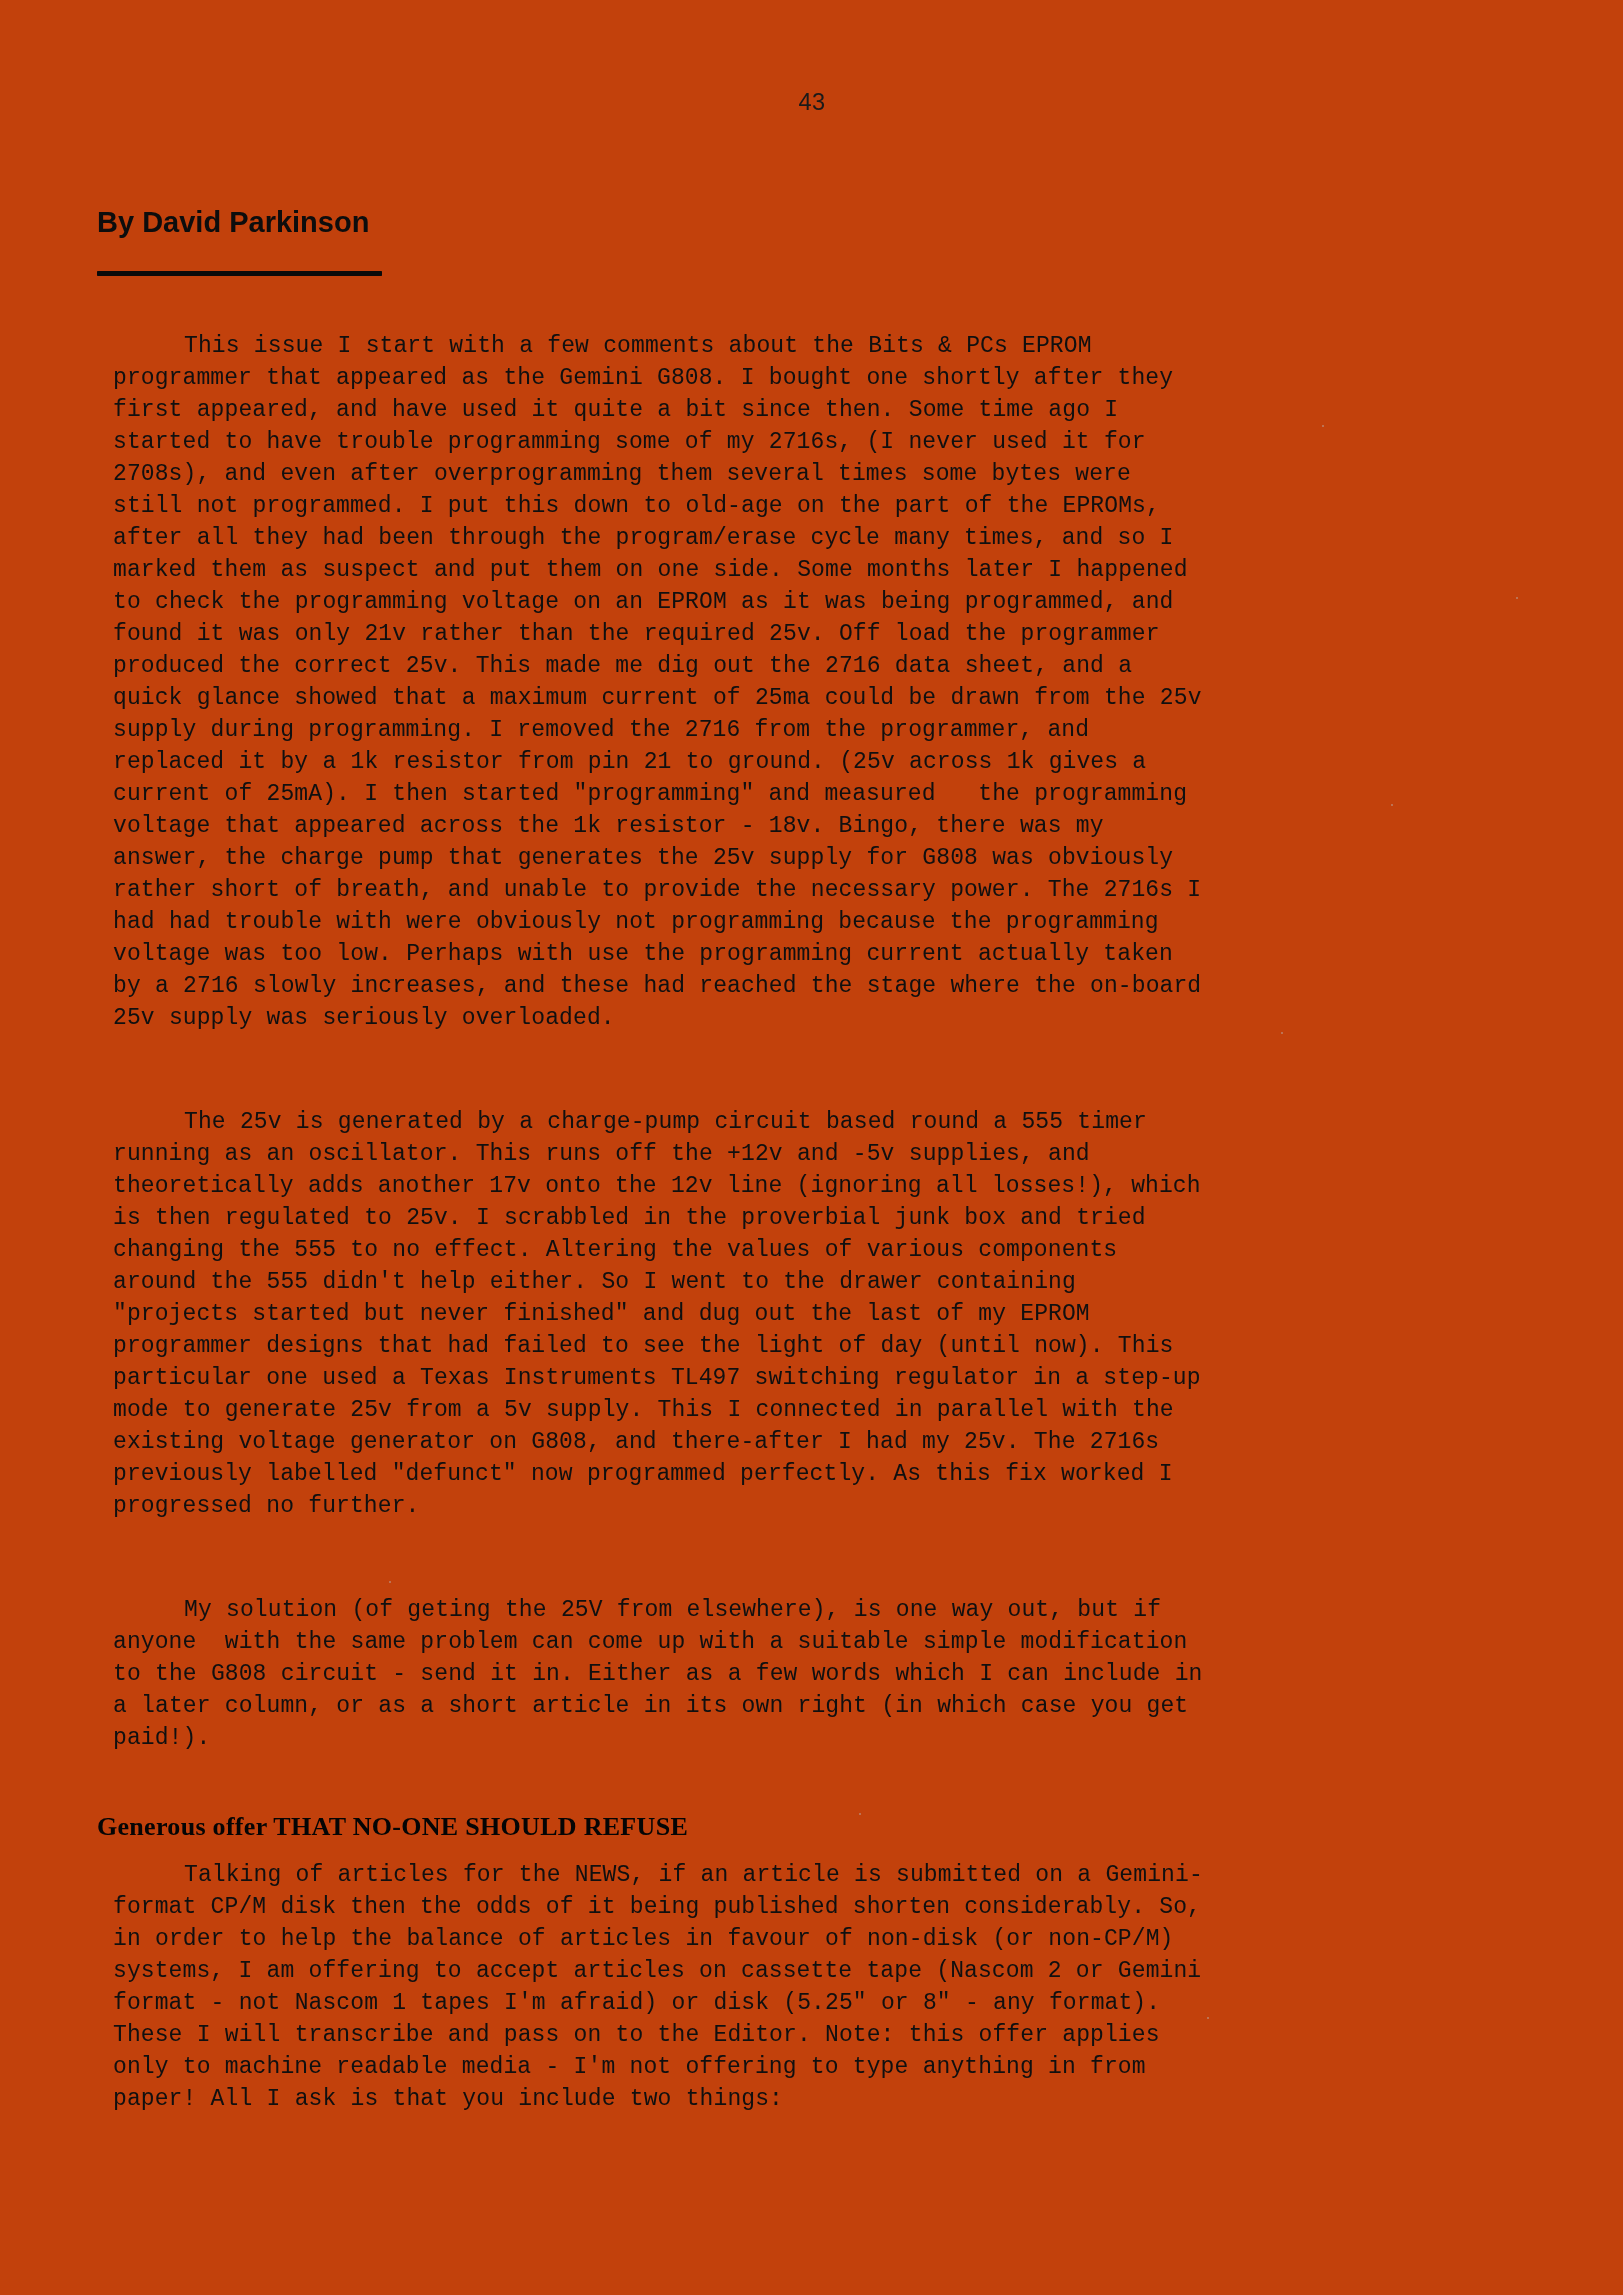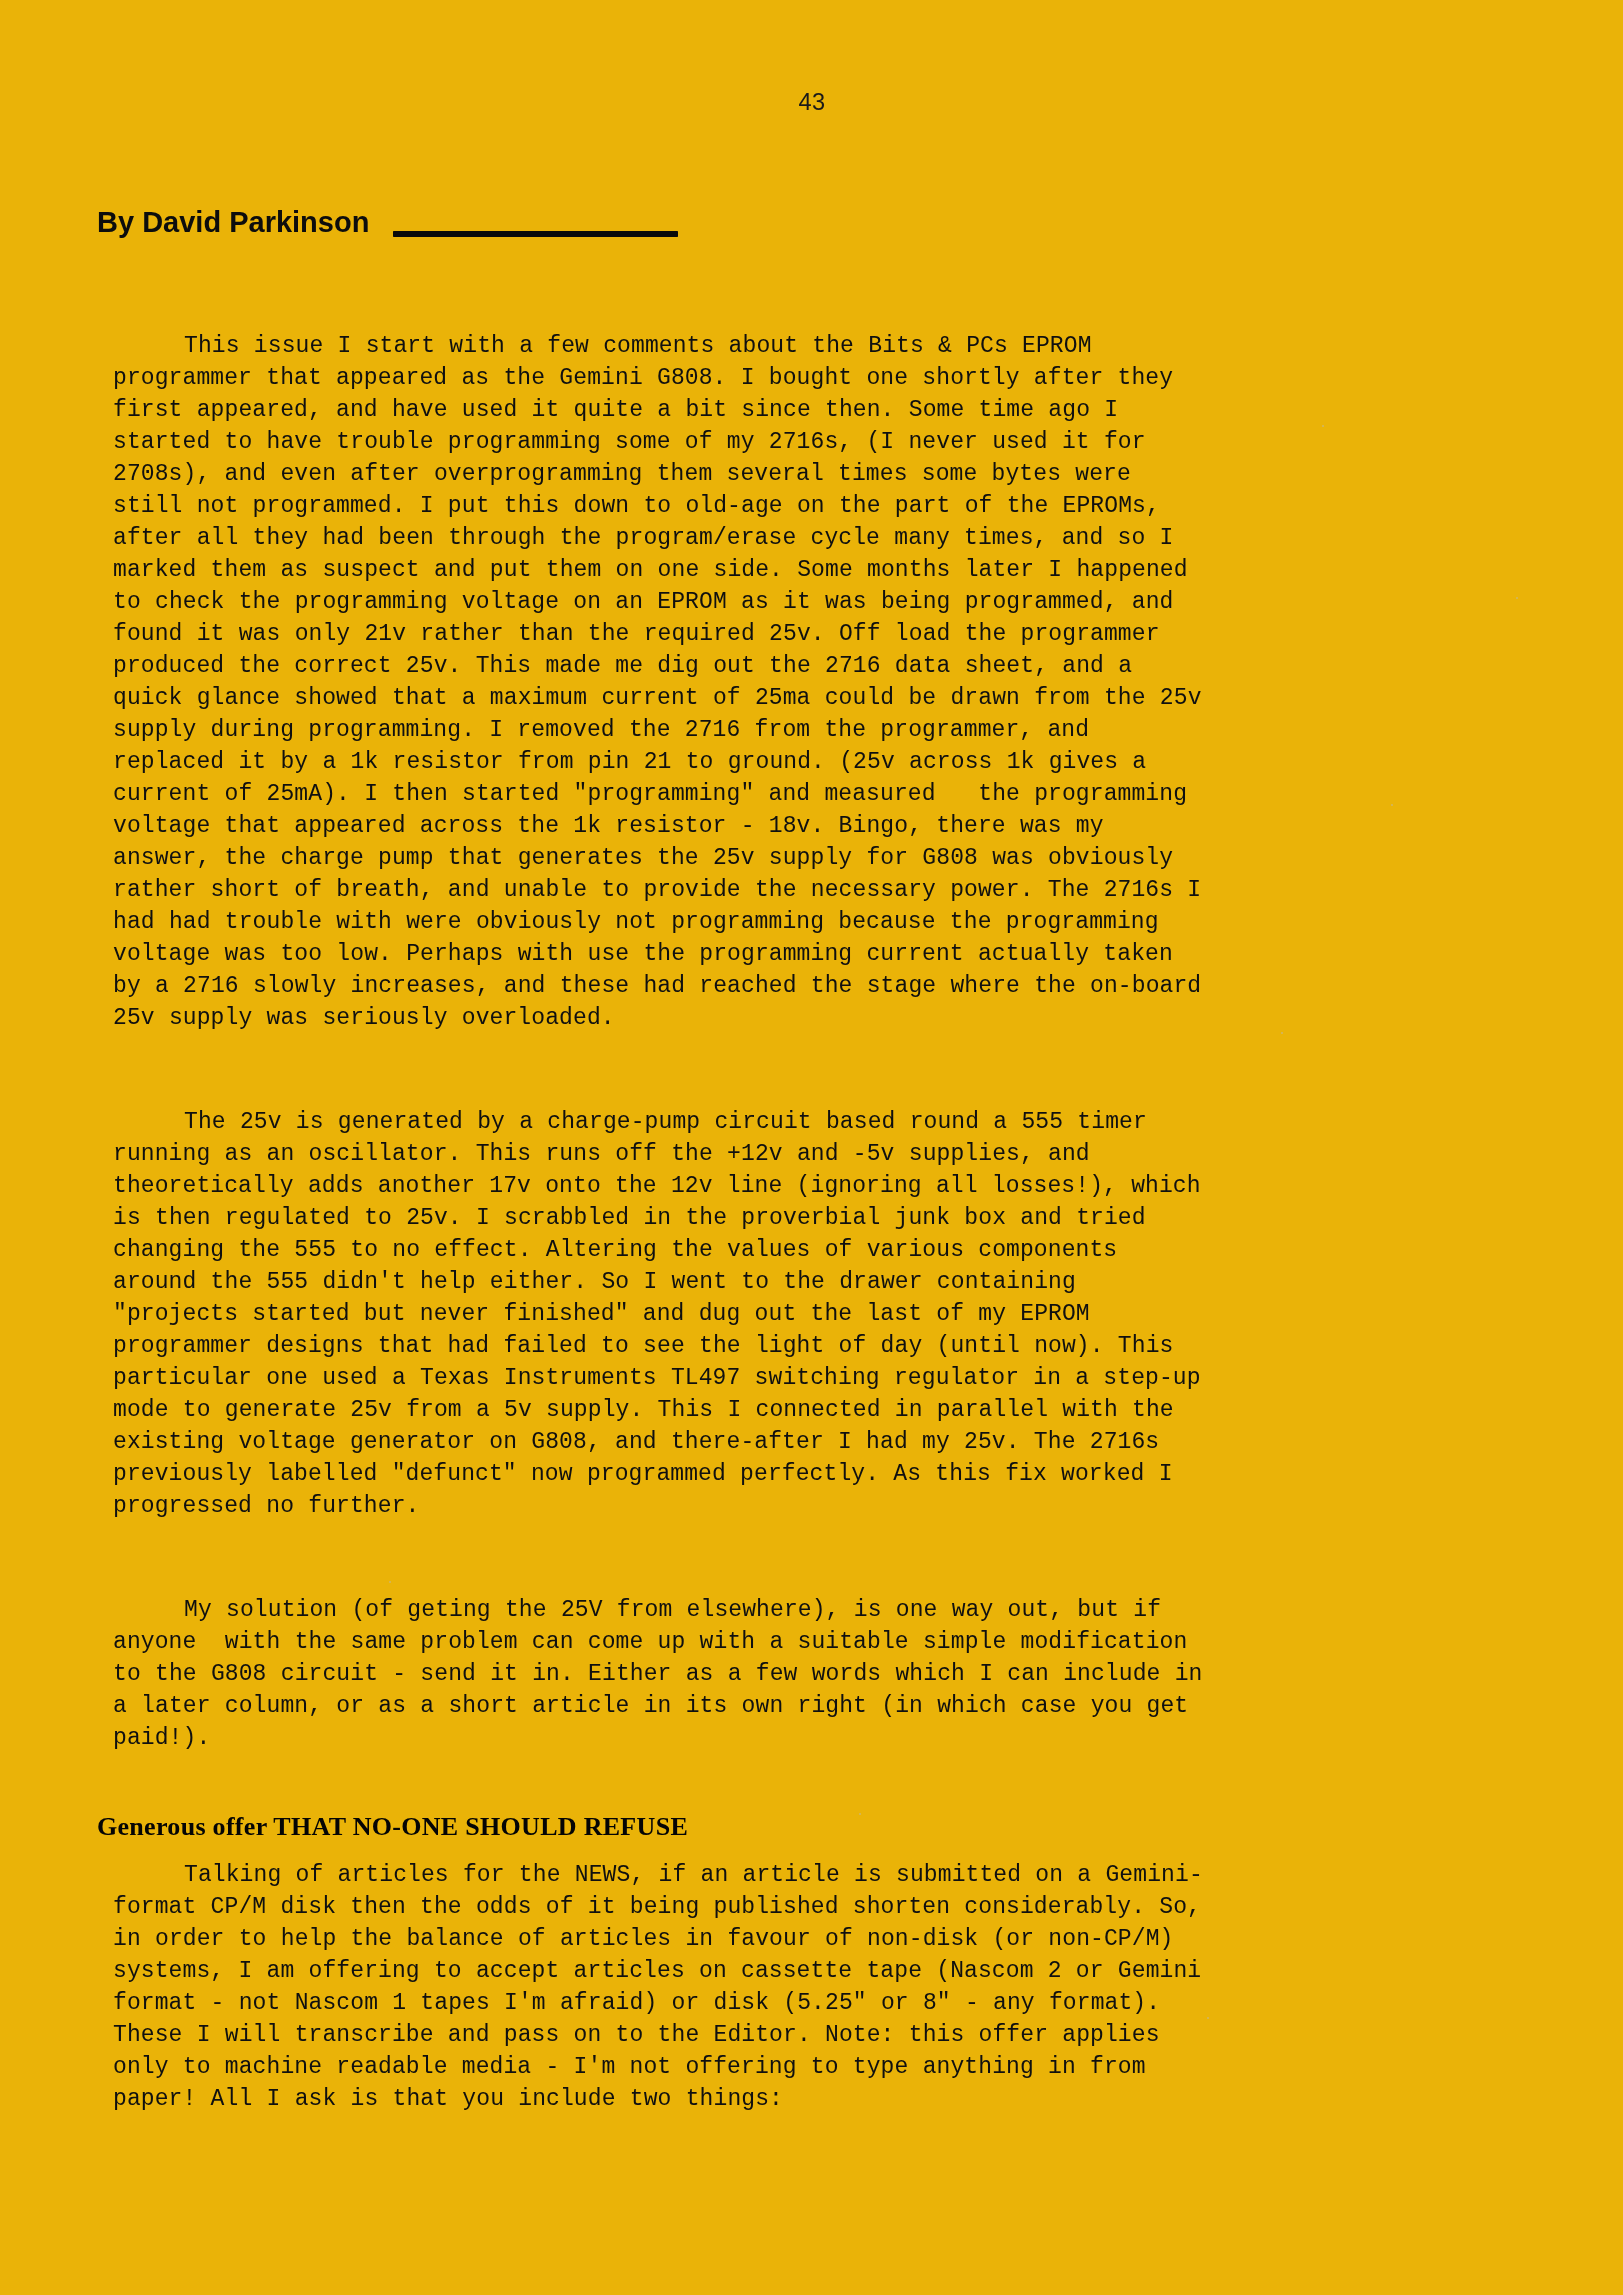--- a/index.html
+++ b/index.html
@@ -12,21 +12,21 @@
     height: 2295px;
     font-family: "Liberation Serif", serif;
     color: #111111;
     position: relative;
     overflow: hidden;
   }
 
   .page {
     position: absolute;
     inset: 0;
-    background: #eab308;
+    background: #c2410c;
   }
 
   
   .page-number {
     position: absolute;
     top: 89px;
     left: 0;
     width: 1624px;
     text-align: center;
     font-family: "Liberation Sans", sans-serif;
@@ -46,21 +46,21 @@
     align-items: flex-end;
     justify-content: space-between;
   }
   .masthead-left {
     display: flex;
     flex-direction: column;
     align-items: flex-start;
   }
   .masthead-right {
     display: flex;
-    flex-direction: row;
+    flex-direction: column;
     align-items: flex-start;
     gap: 24px;
   }
   .column-title {
     font-family: "Liberation Sans", sans-serif;
     font-weight: 700;
     font-size: 35px;
     letter-spacing: -0.3px;
     color: #090909;
     white-space: nowrap;

